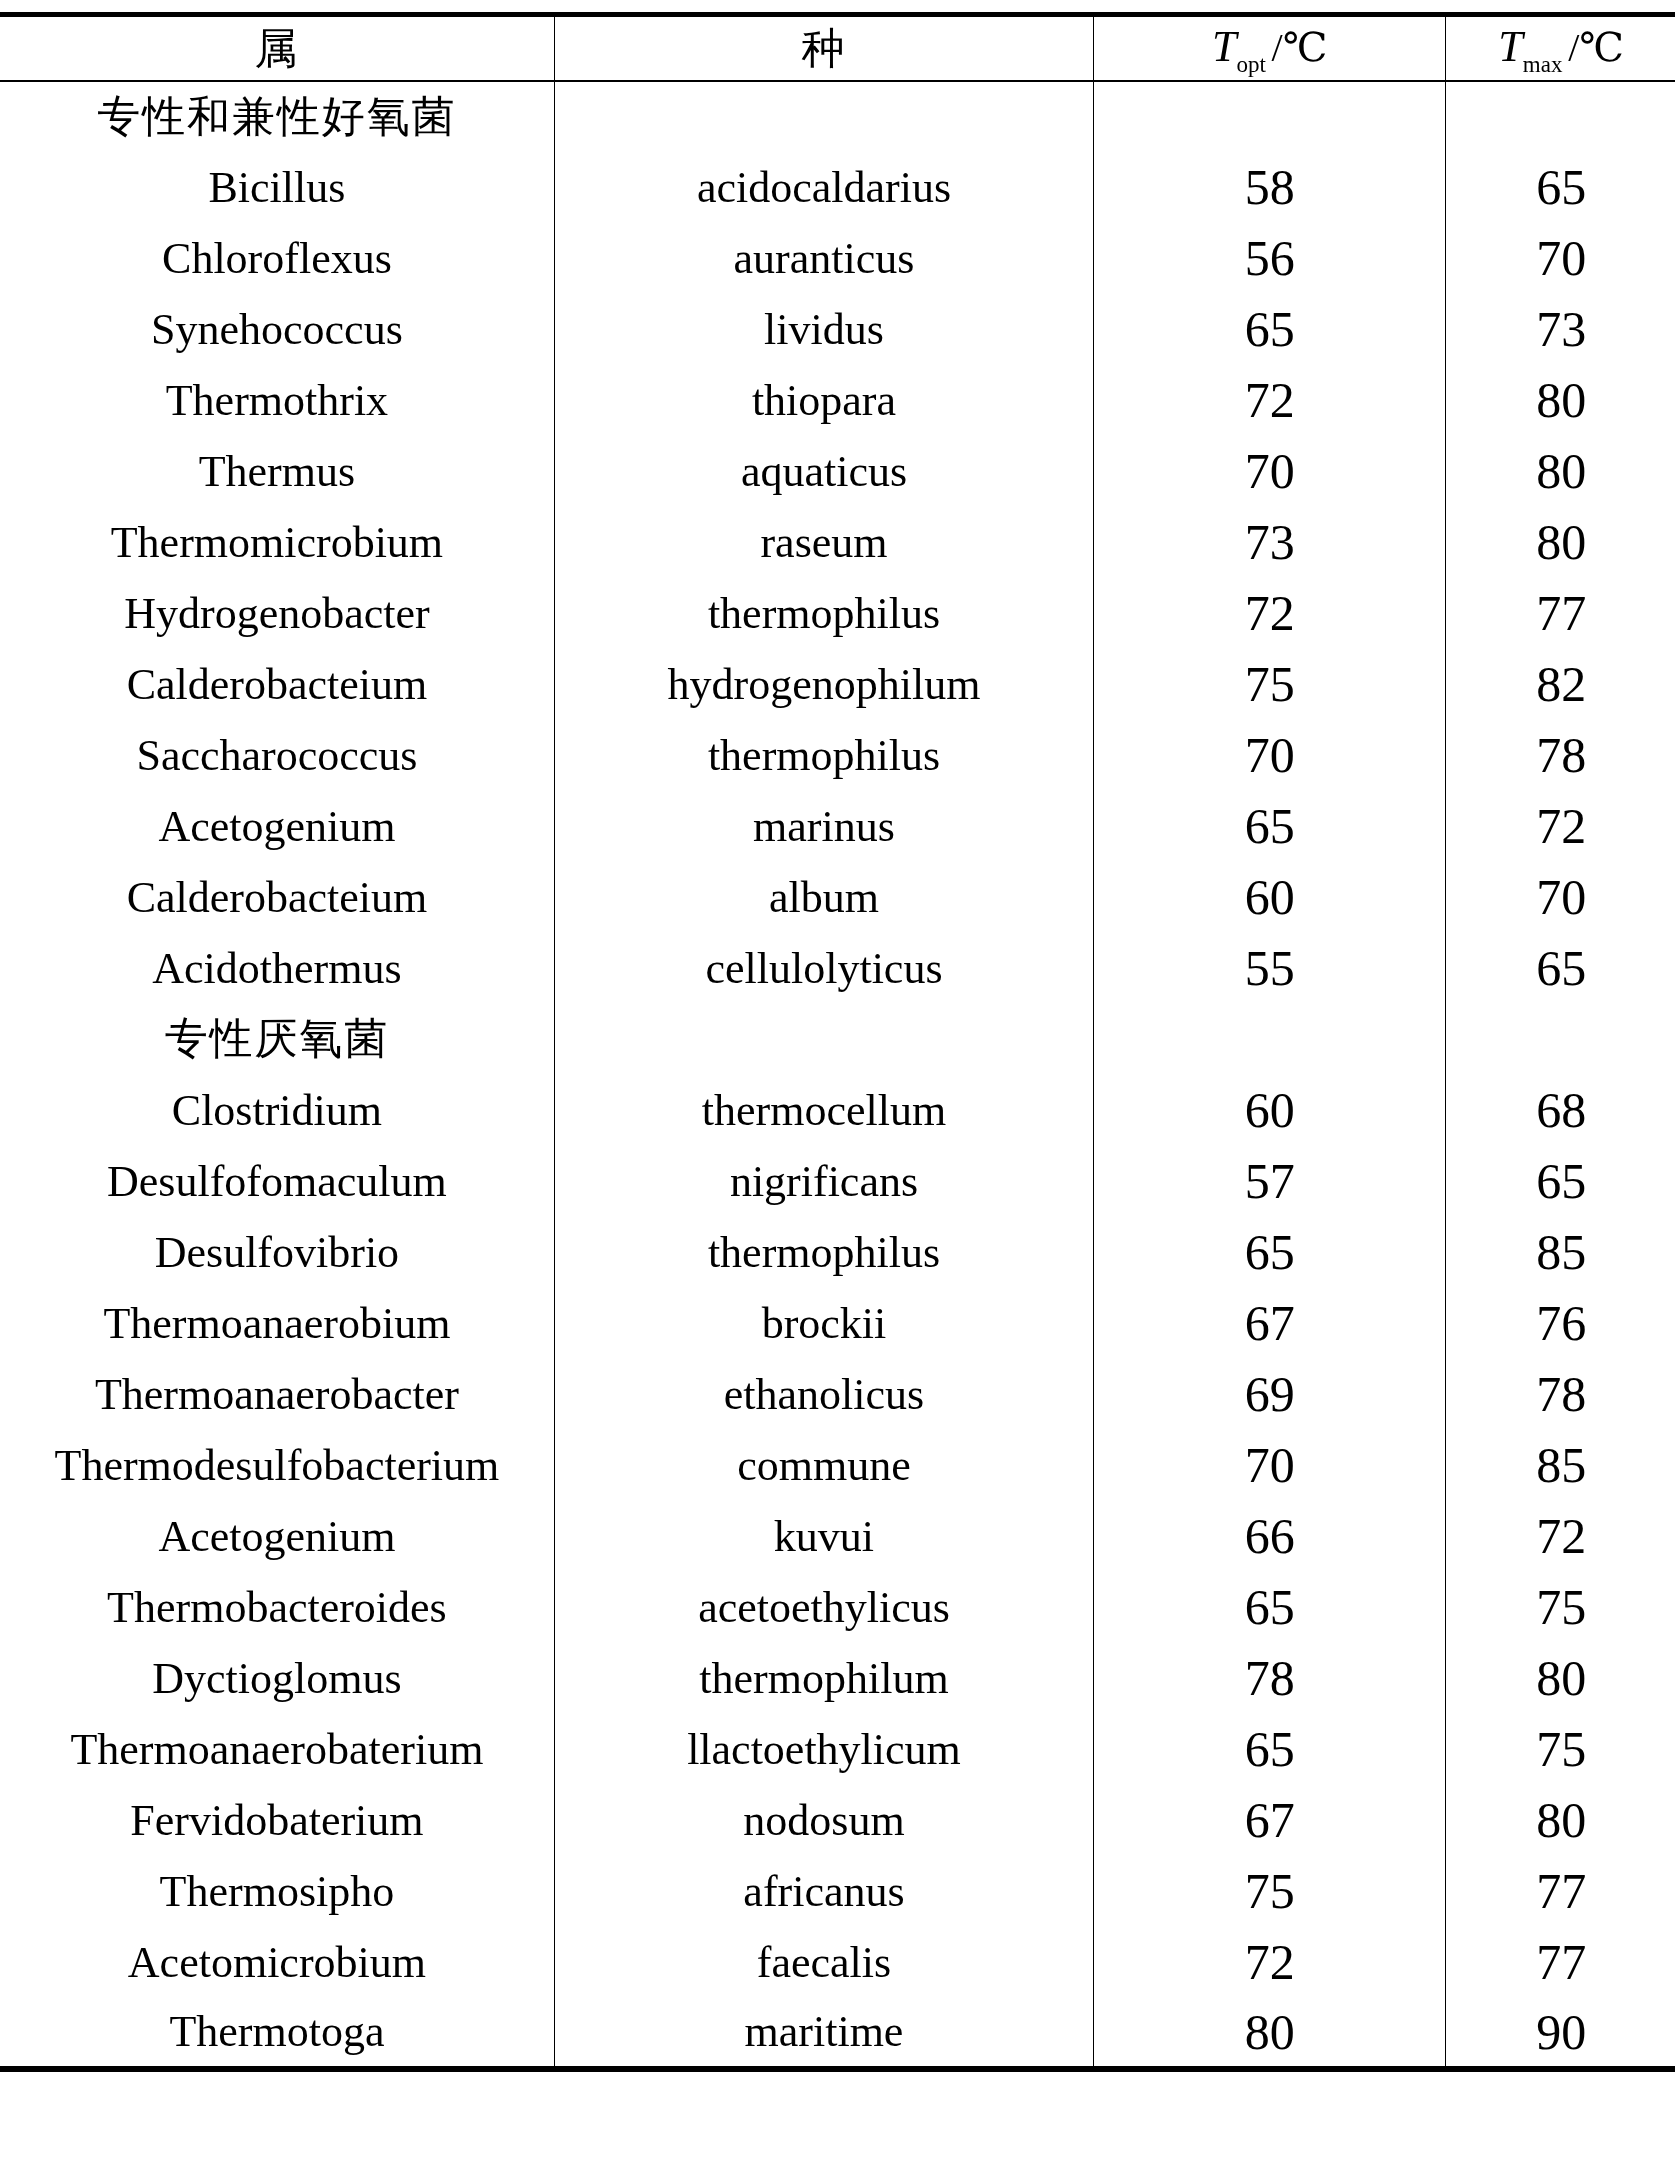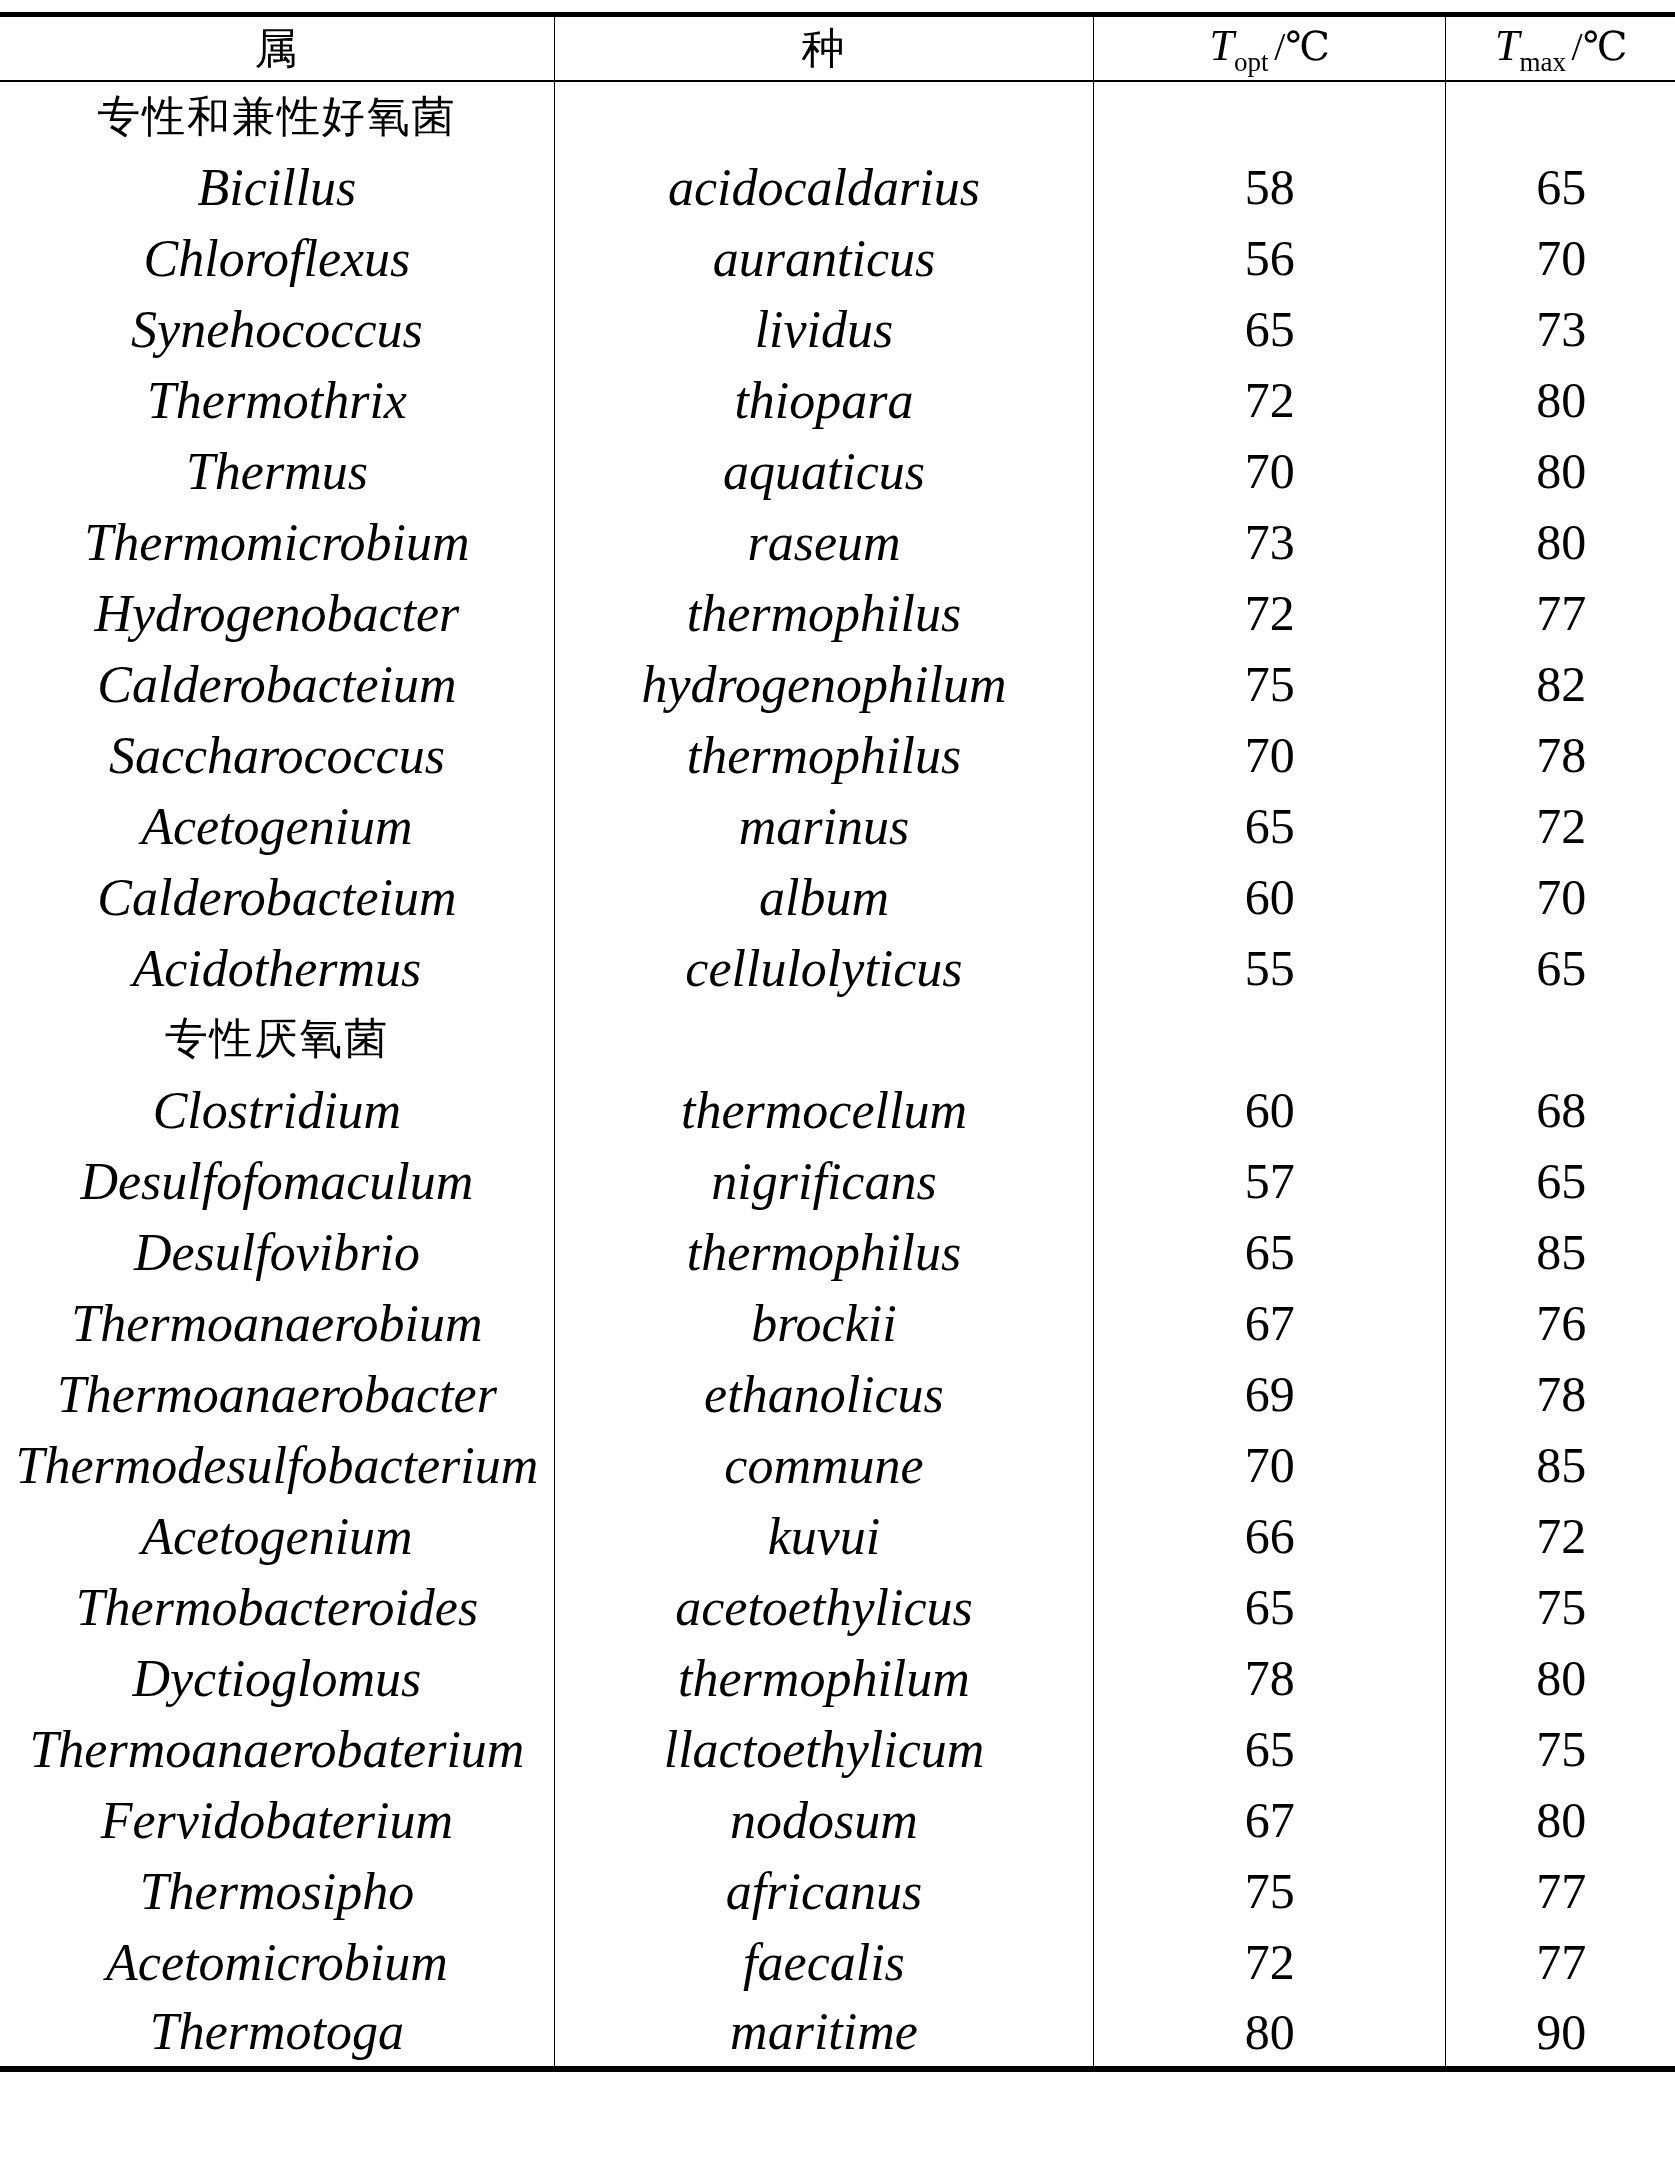--- a/index.html
+++ b/index.html
@@ -45,37 +45,36 @@
   tbody tr {
     height: 71px;
   }
 
   .cjk {
     font-style: normal;
     font-size: 43px;
     letter-spacing: 1.9px;
   }
   .latin {
-    font-style: italic;
-    font-size: 52px;
+    font-size: 44px;
   }
   .num {
     font-style: normal;
     font-size: 50px;
   }
   thead th {
     font-size: 43px;
   }
   .tsym {
     font-style: italic;
     font-size: 44px;
   }
   .tsub {
     font-style: normal;
-    font-size: 27px;
+    font-size: 23px;
     vertical-align: -11.4px;
     line-height: 1;
   }
   .unit {
     font-style: normal;
     font-size: 40px;
     font-family: "Liberation Serif", "DejaVu Serif", "DejaVu Sans", serif;
     padding-left: 5.7px;
   }
 </style>

